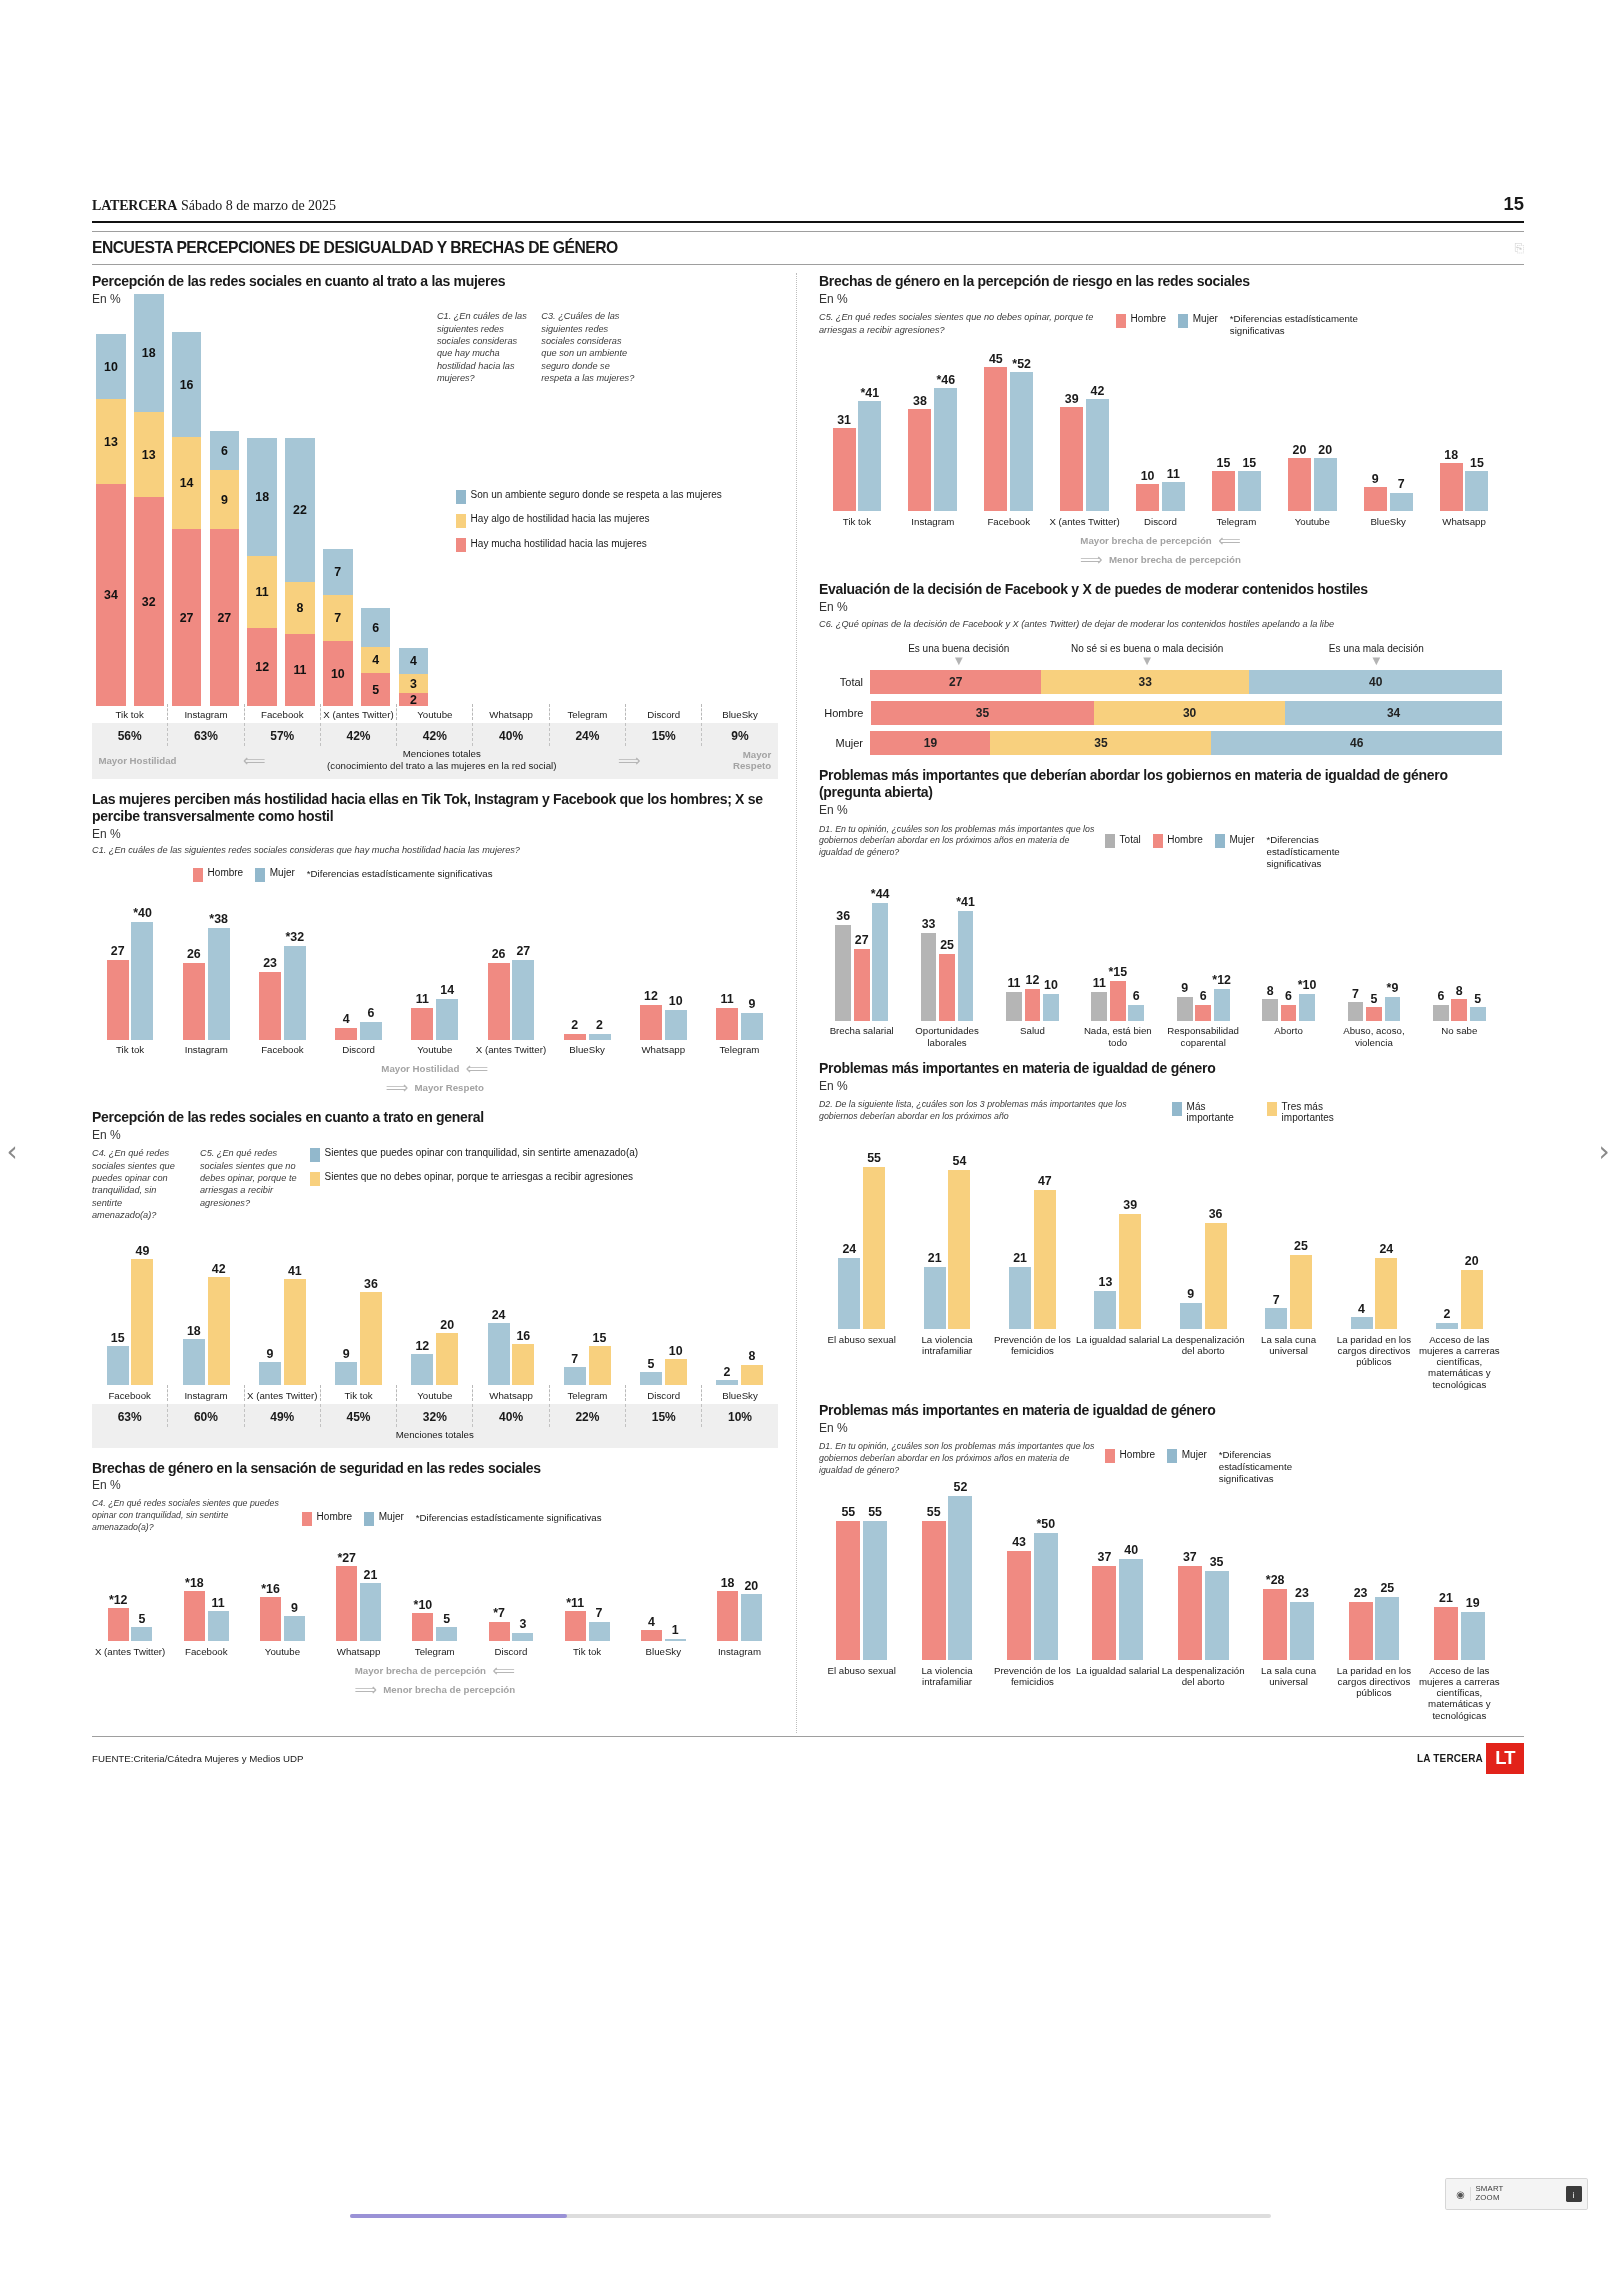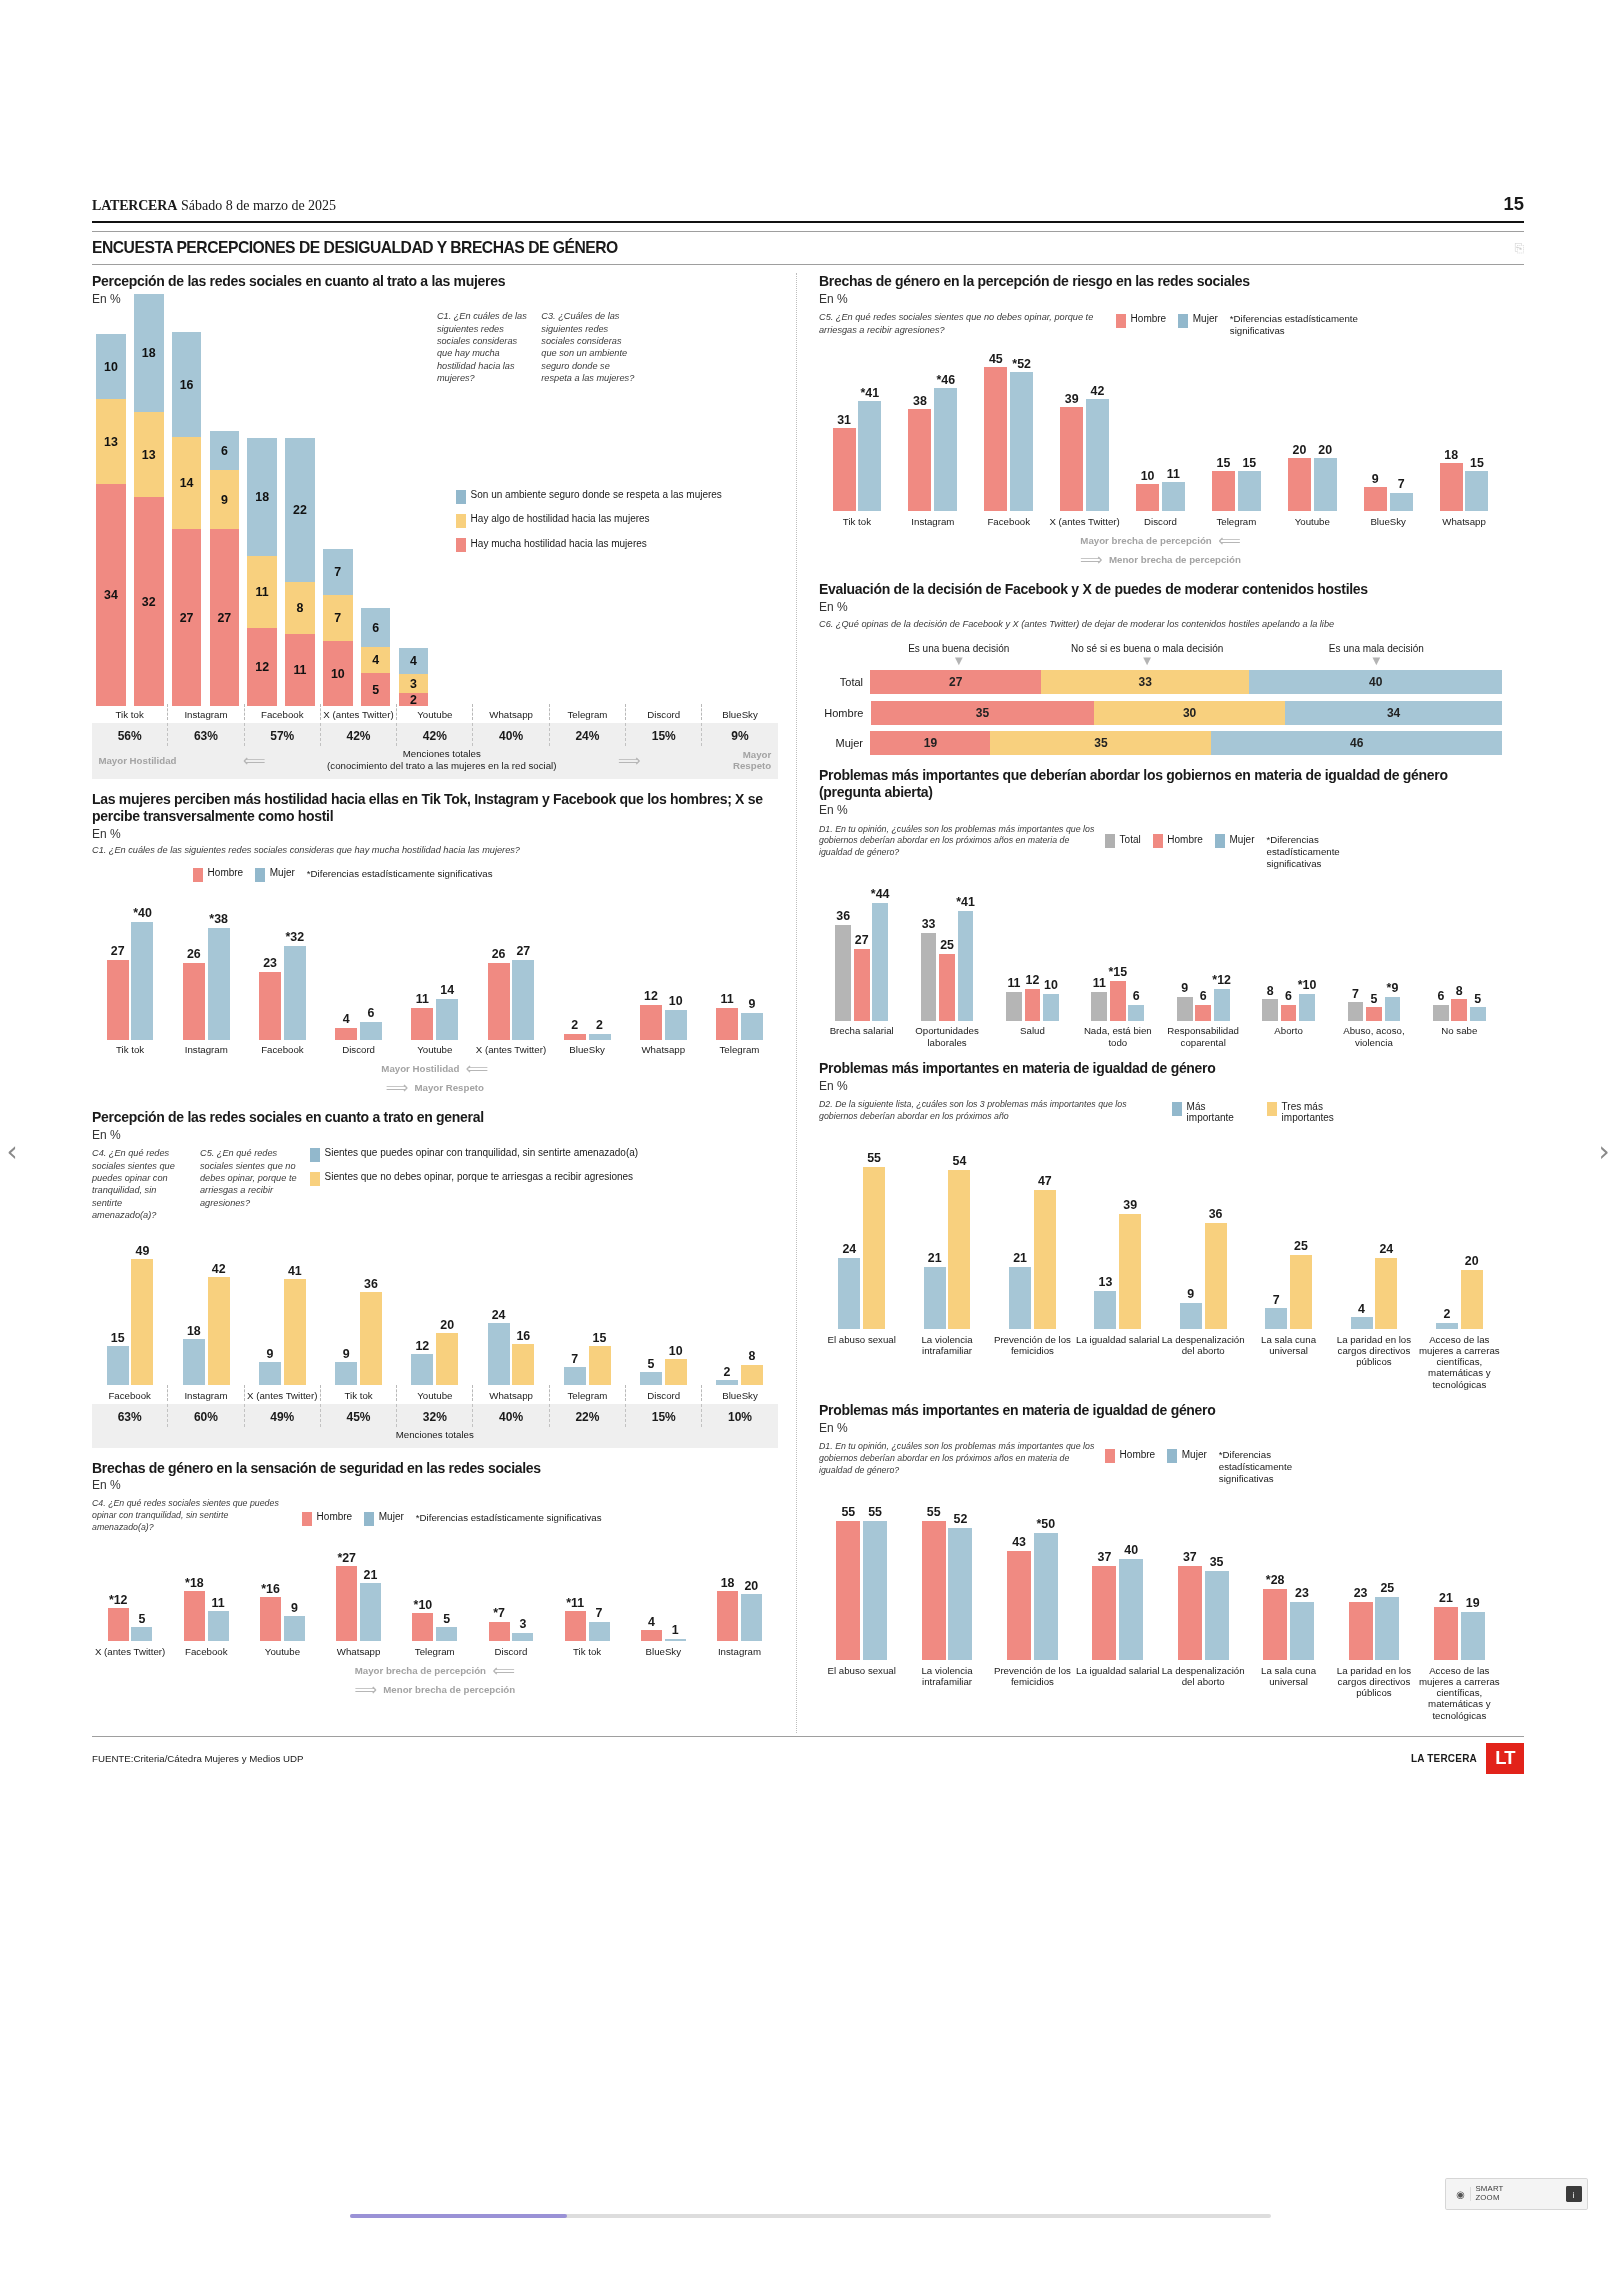--- a/index.html
+++ b/index.html
@@ -129,21 +129,21 @@
   .hrow { display:flex; align-items:center; margin-bottom:6.4px; }
   .hlab { width:55px; text-align:right; padding-right:7.4px; font-size:11px; }
   .hseg { height:24px; display:flex; align-items:center; justify-content:center;
           font-size:12px; font-weight:bold; color:#222; }
   .hhead { display:flex; margin-left:55px; }
   .hhead > div { text-align:center; font-size:10px; line-height:1.2; }
   .tri { color:#b4b4b4; font-size:10px; font-family:"DejaVu Sans", sans-serif; }
 
   .source { display:flex; align-items:center; justify-content:space-between; padding-top:6.4px; }
   .source .src { font-size:9.7px; }
-  .source .brand { display:flex; align-items:center; gap:9px; }
+  .source .brand { display:flex; align-items:center; gap:3px; }
   .source .brandtxt { font-size:10px; font-weight:bold; letter-spacing:0.2px; }
   .ltbox { width:38px; height:31px; background:#e2231a; color:#fff; font-weight:bold;
            font-size:18.4px; display:flex; align-items:center; justify-content:center;
            font-family:"Liberation Sans", sans-serif; letter-spacing:-0.9px; }
 </style>
 </head>
 <body>
 
 <div class="page">
 
@@ -1111,21 +1111,21 @@
                   <span class="vlabel">55</span>
                 </div>
                 <div class="bar blue" style="height: 139px; width: 24px;">
                   <span class="vlabel">55</span>
                 </div>
               </div>
               <div class="grp">
                 <div class="bar red" style="height: 139px; width: 24px;">
                   <span class="vlabel">55</span>
                 </div>
-                <div class="bar blue" style="height: 132px; width: 24px;">
+                <div class="bar blue" style="height: 164px; width: 24px;">
                   <span class="vlabel">52</span>
                 </div>
               </div>
               <div class="grp">
                 <div class="bar red" style="height: 109px; width: 24px;">
                   <span class="vlabel">43</span>
                 </div>
                 <div class="bar blue" style="height: 127px; width: 24px;">
                   <span class="vlabel">*50</span>
                 </div>

